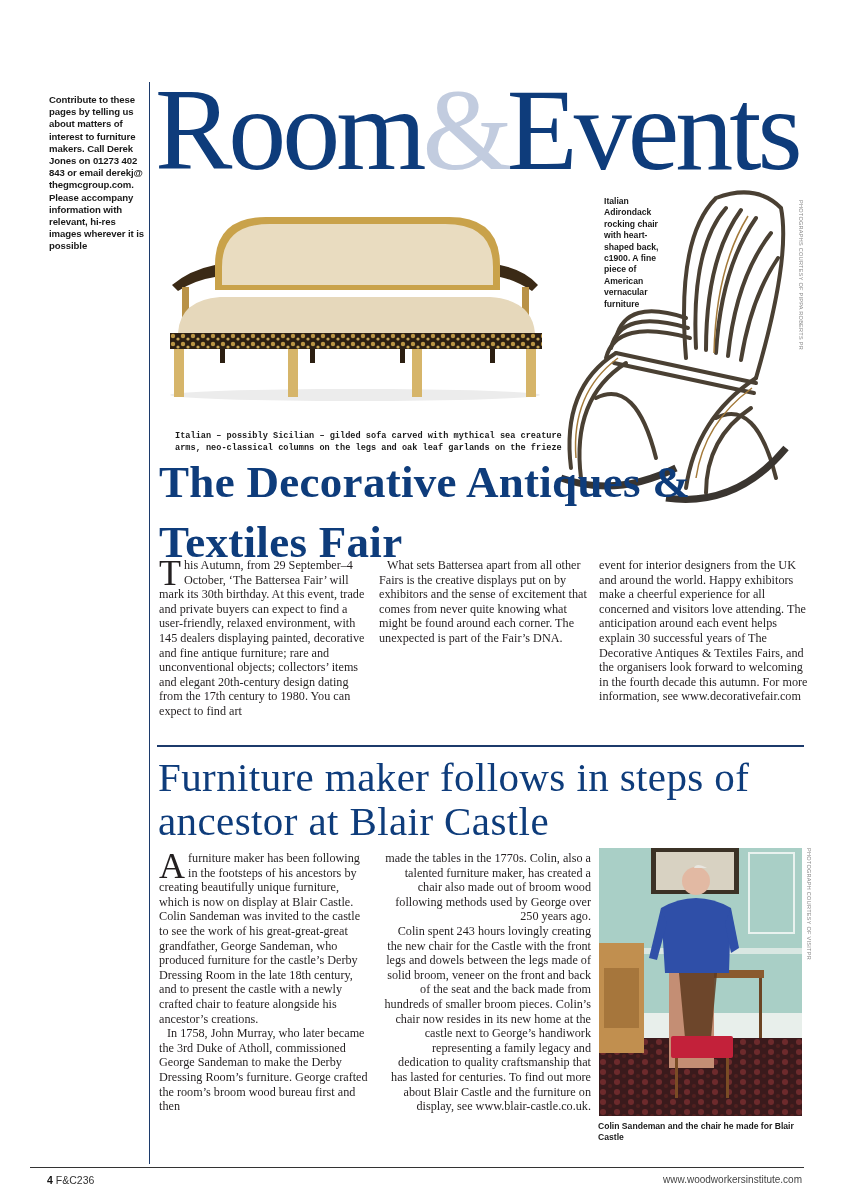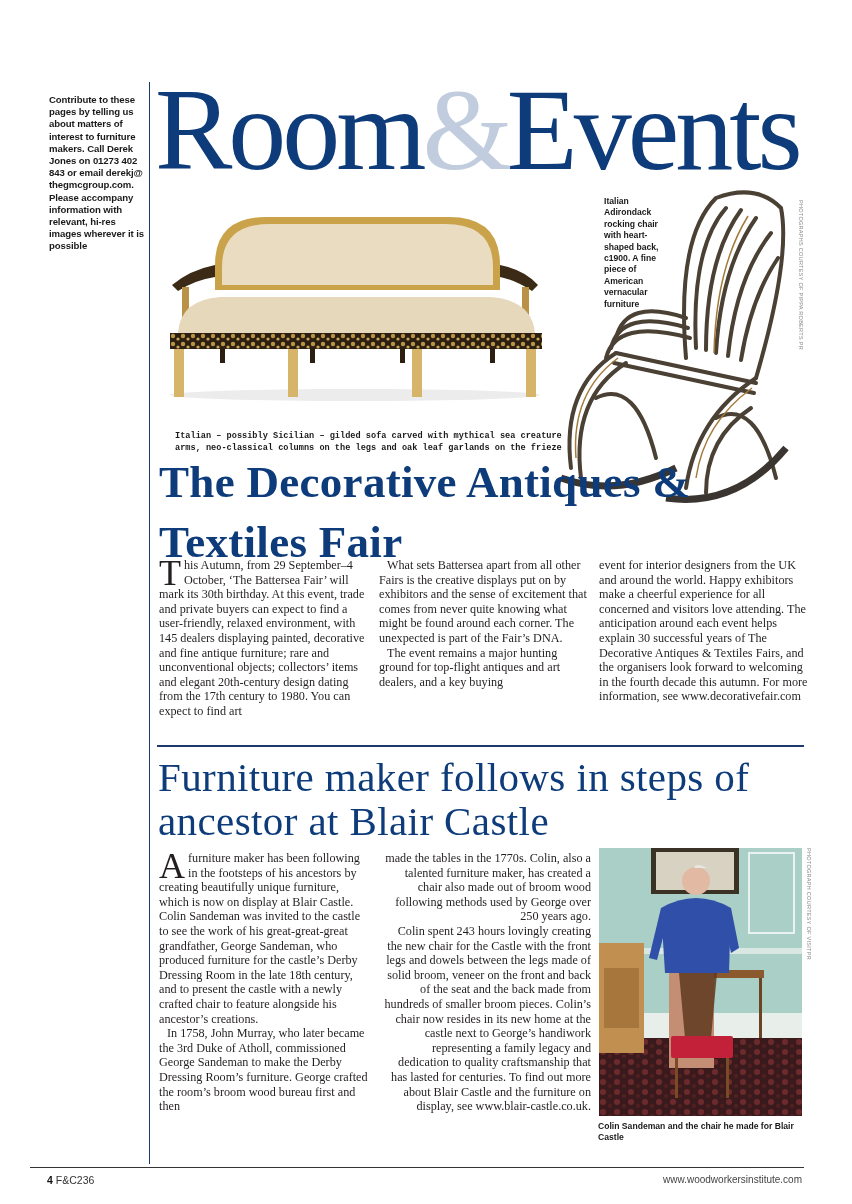--- a/index.html
+++ b/index.html
@@ -158,21 +158,20 @@
 <div class="credit" style="left:804px; top:200px;">PHOTOGRAPHS COURTESY OF PIPPA ROBERTS PR</div>
 
 <h1 class="h-deco">The Decorative Antiques &amp; Textiles Fair</h1>
 
 <div class="col" style="left:159px; top:558px;">
   <span class="dropcap">T</span>
   <p>his Autumn, from 29 September–4 October, ‘The Battersea Fair’ will mark its 30th birthday. At this event, trade and private buyers can expect to find a user-friendly, relaxed environment, with 145 dealers displaying painted, decorative and fine antique furniture; rare and unconventional objects; collectors’ items and elegant 20th-century design dating from the 17th century to 1980. You can expect to find art</p>
 </div>
 <div class="col" style="left:379px; top:558px;">
   <p class="indent">What sets Battersea apart from all other Fairs is the creative displays put on by exhibitors and the sense of excitement that comes from never quite knowing what might be found around each corner. The unexpected is part of the Fair’s DNA.</p>
-  <p class="indent">The event remains a major hunting ground for top-flight antiques and art dealers, and a key buying</p>
 </div>
 <div class="col" style="left:599px; top:558px; width:210px;">
   <p>event for interior designers from the UK and around the world. Happy exhibitors make a cheerful experience for all concerned and visitors love attending. The anticipation around each event helps explain 30 successful years of The Decorative Antiques &amp; Textiles Fairs, and the organisers look forward to welcoming in the fourth decade this autumn. For more information, see www.decorativefair.com</p>
 </div>
 
 <div class="hrule2"></div>
 
 <h1 class="h-blair">Furniture maker follows in steps of ancestor at Blair Castle</h1>
 
 <div class="col" style="left:159px; top:851px;">

